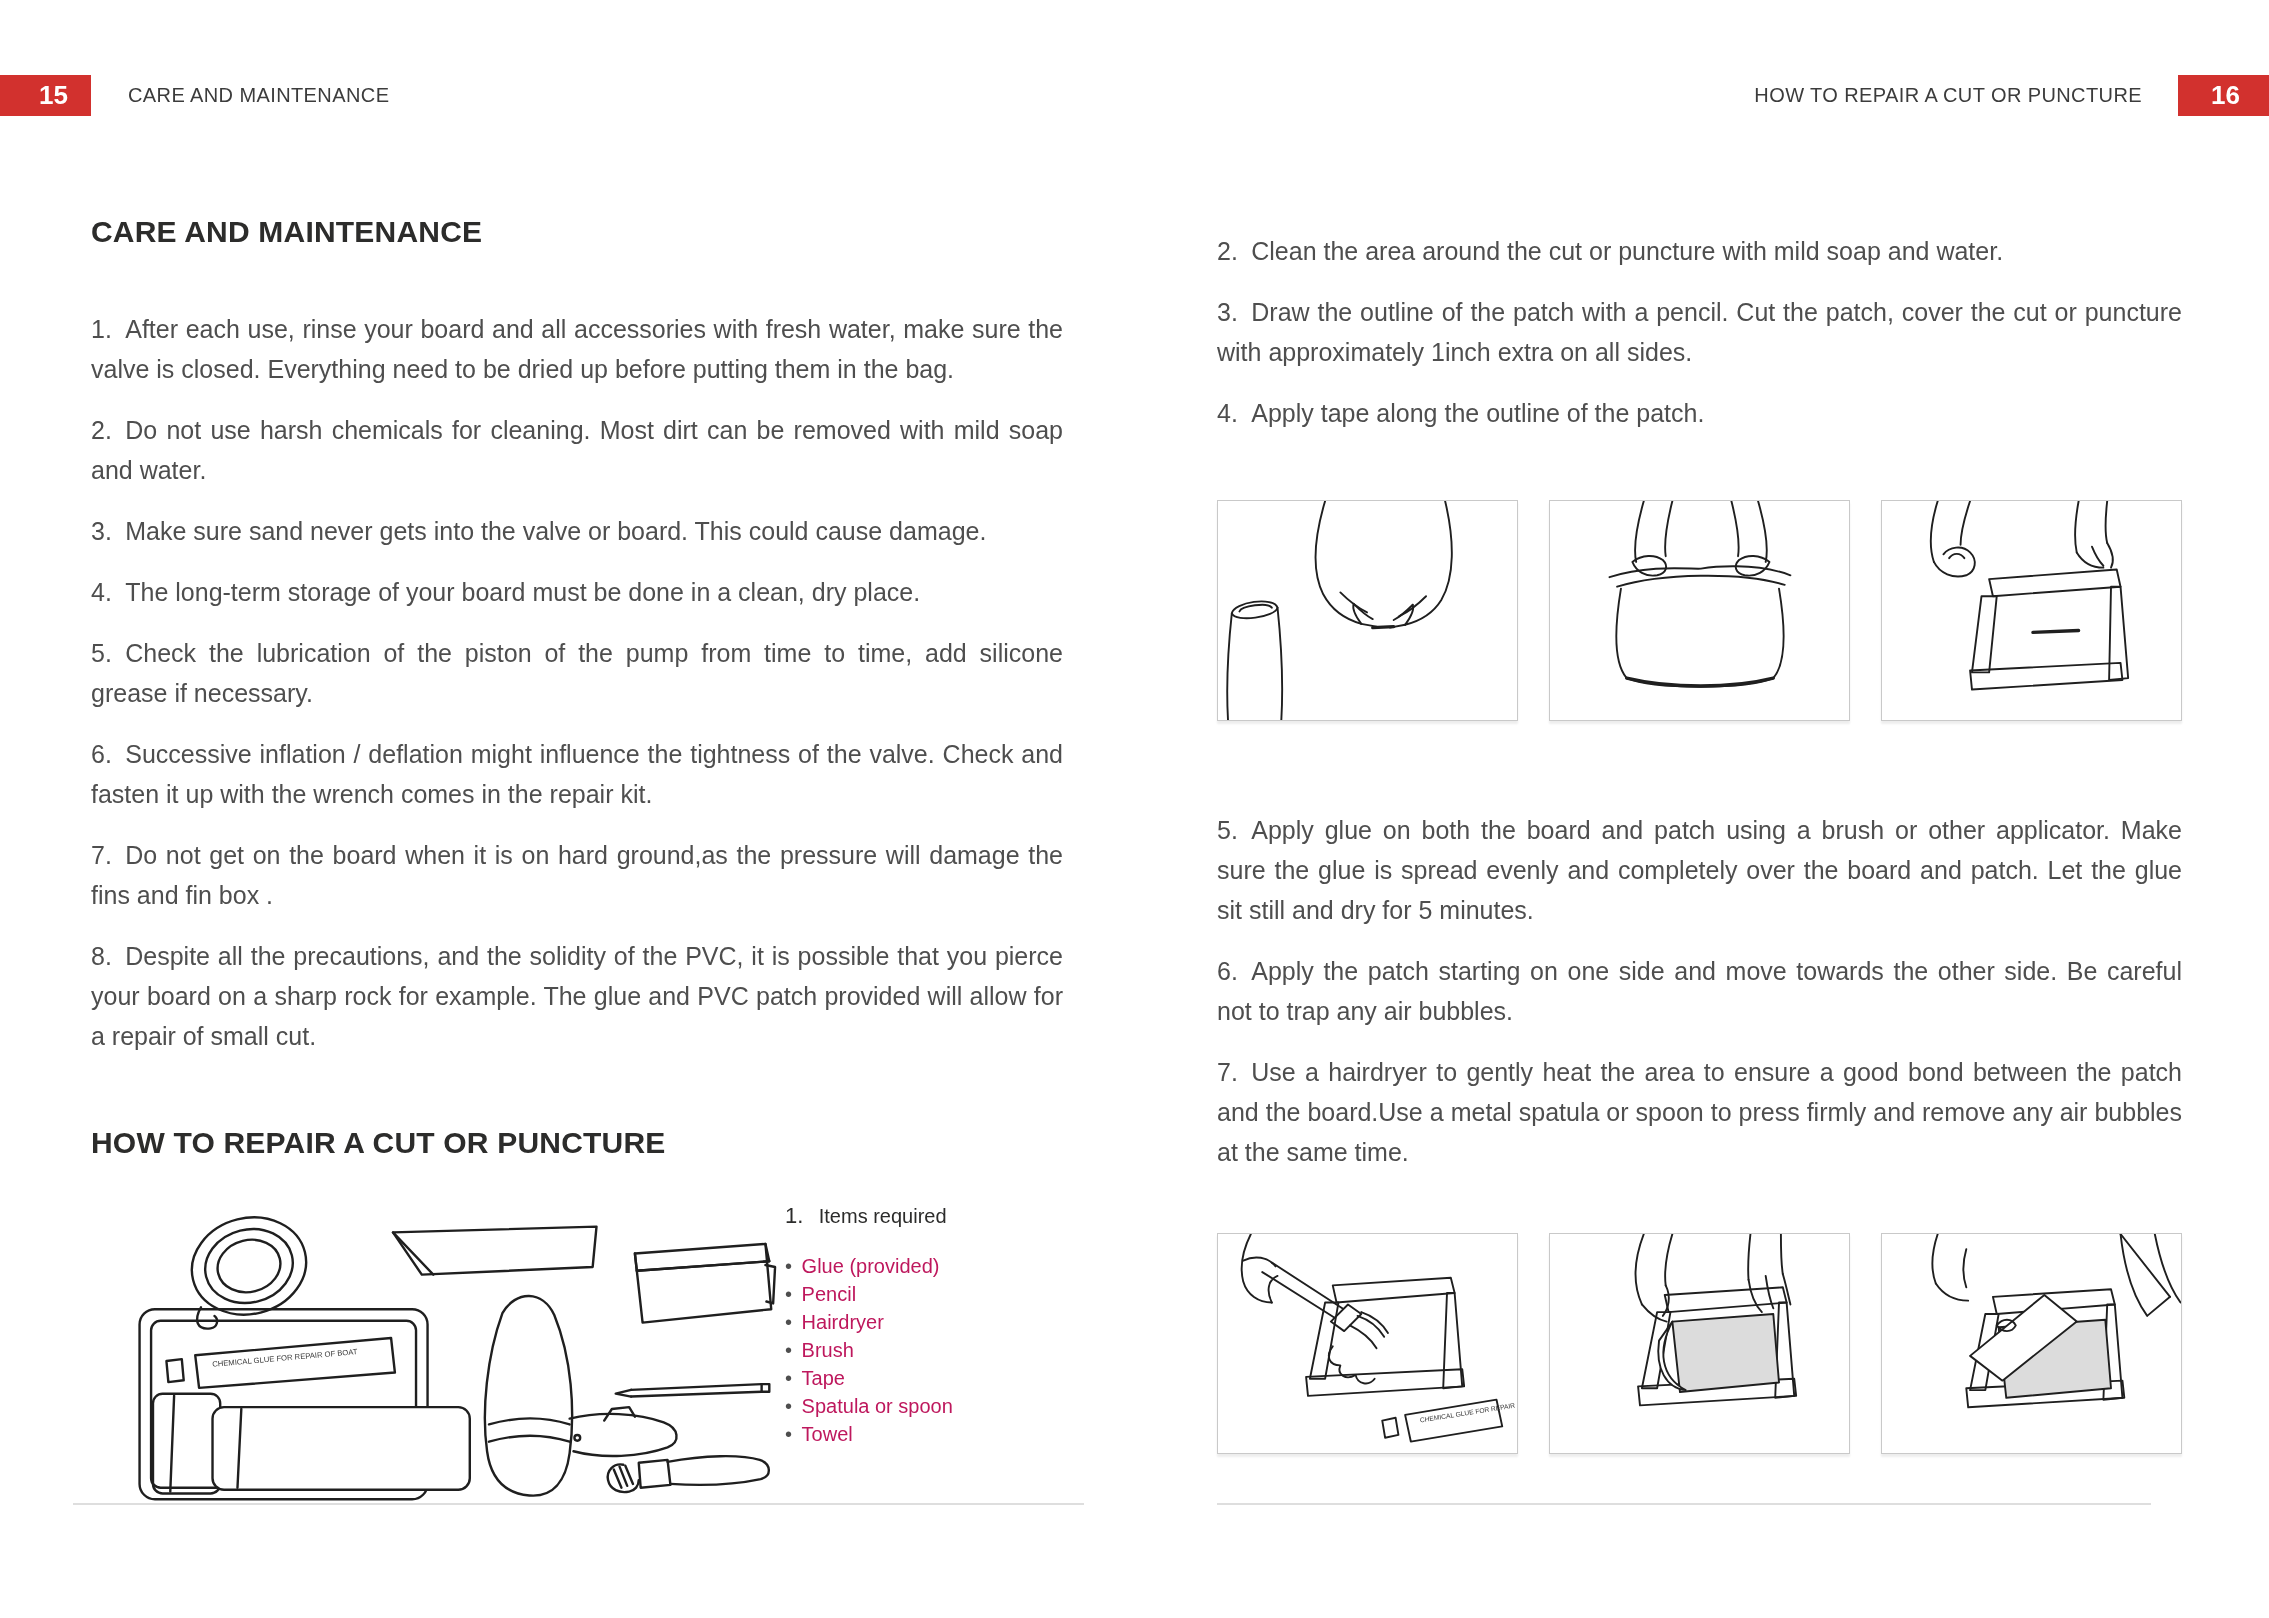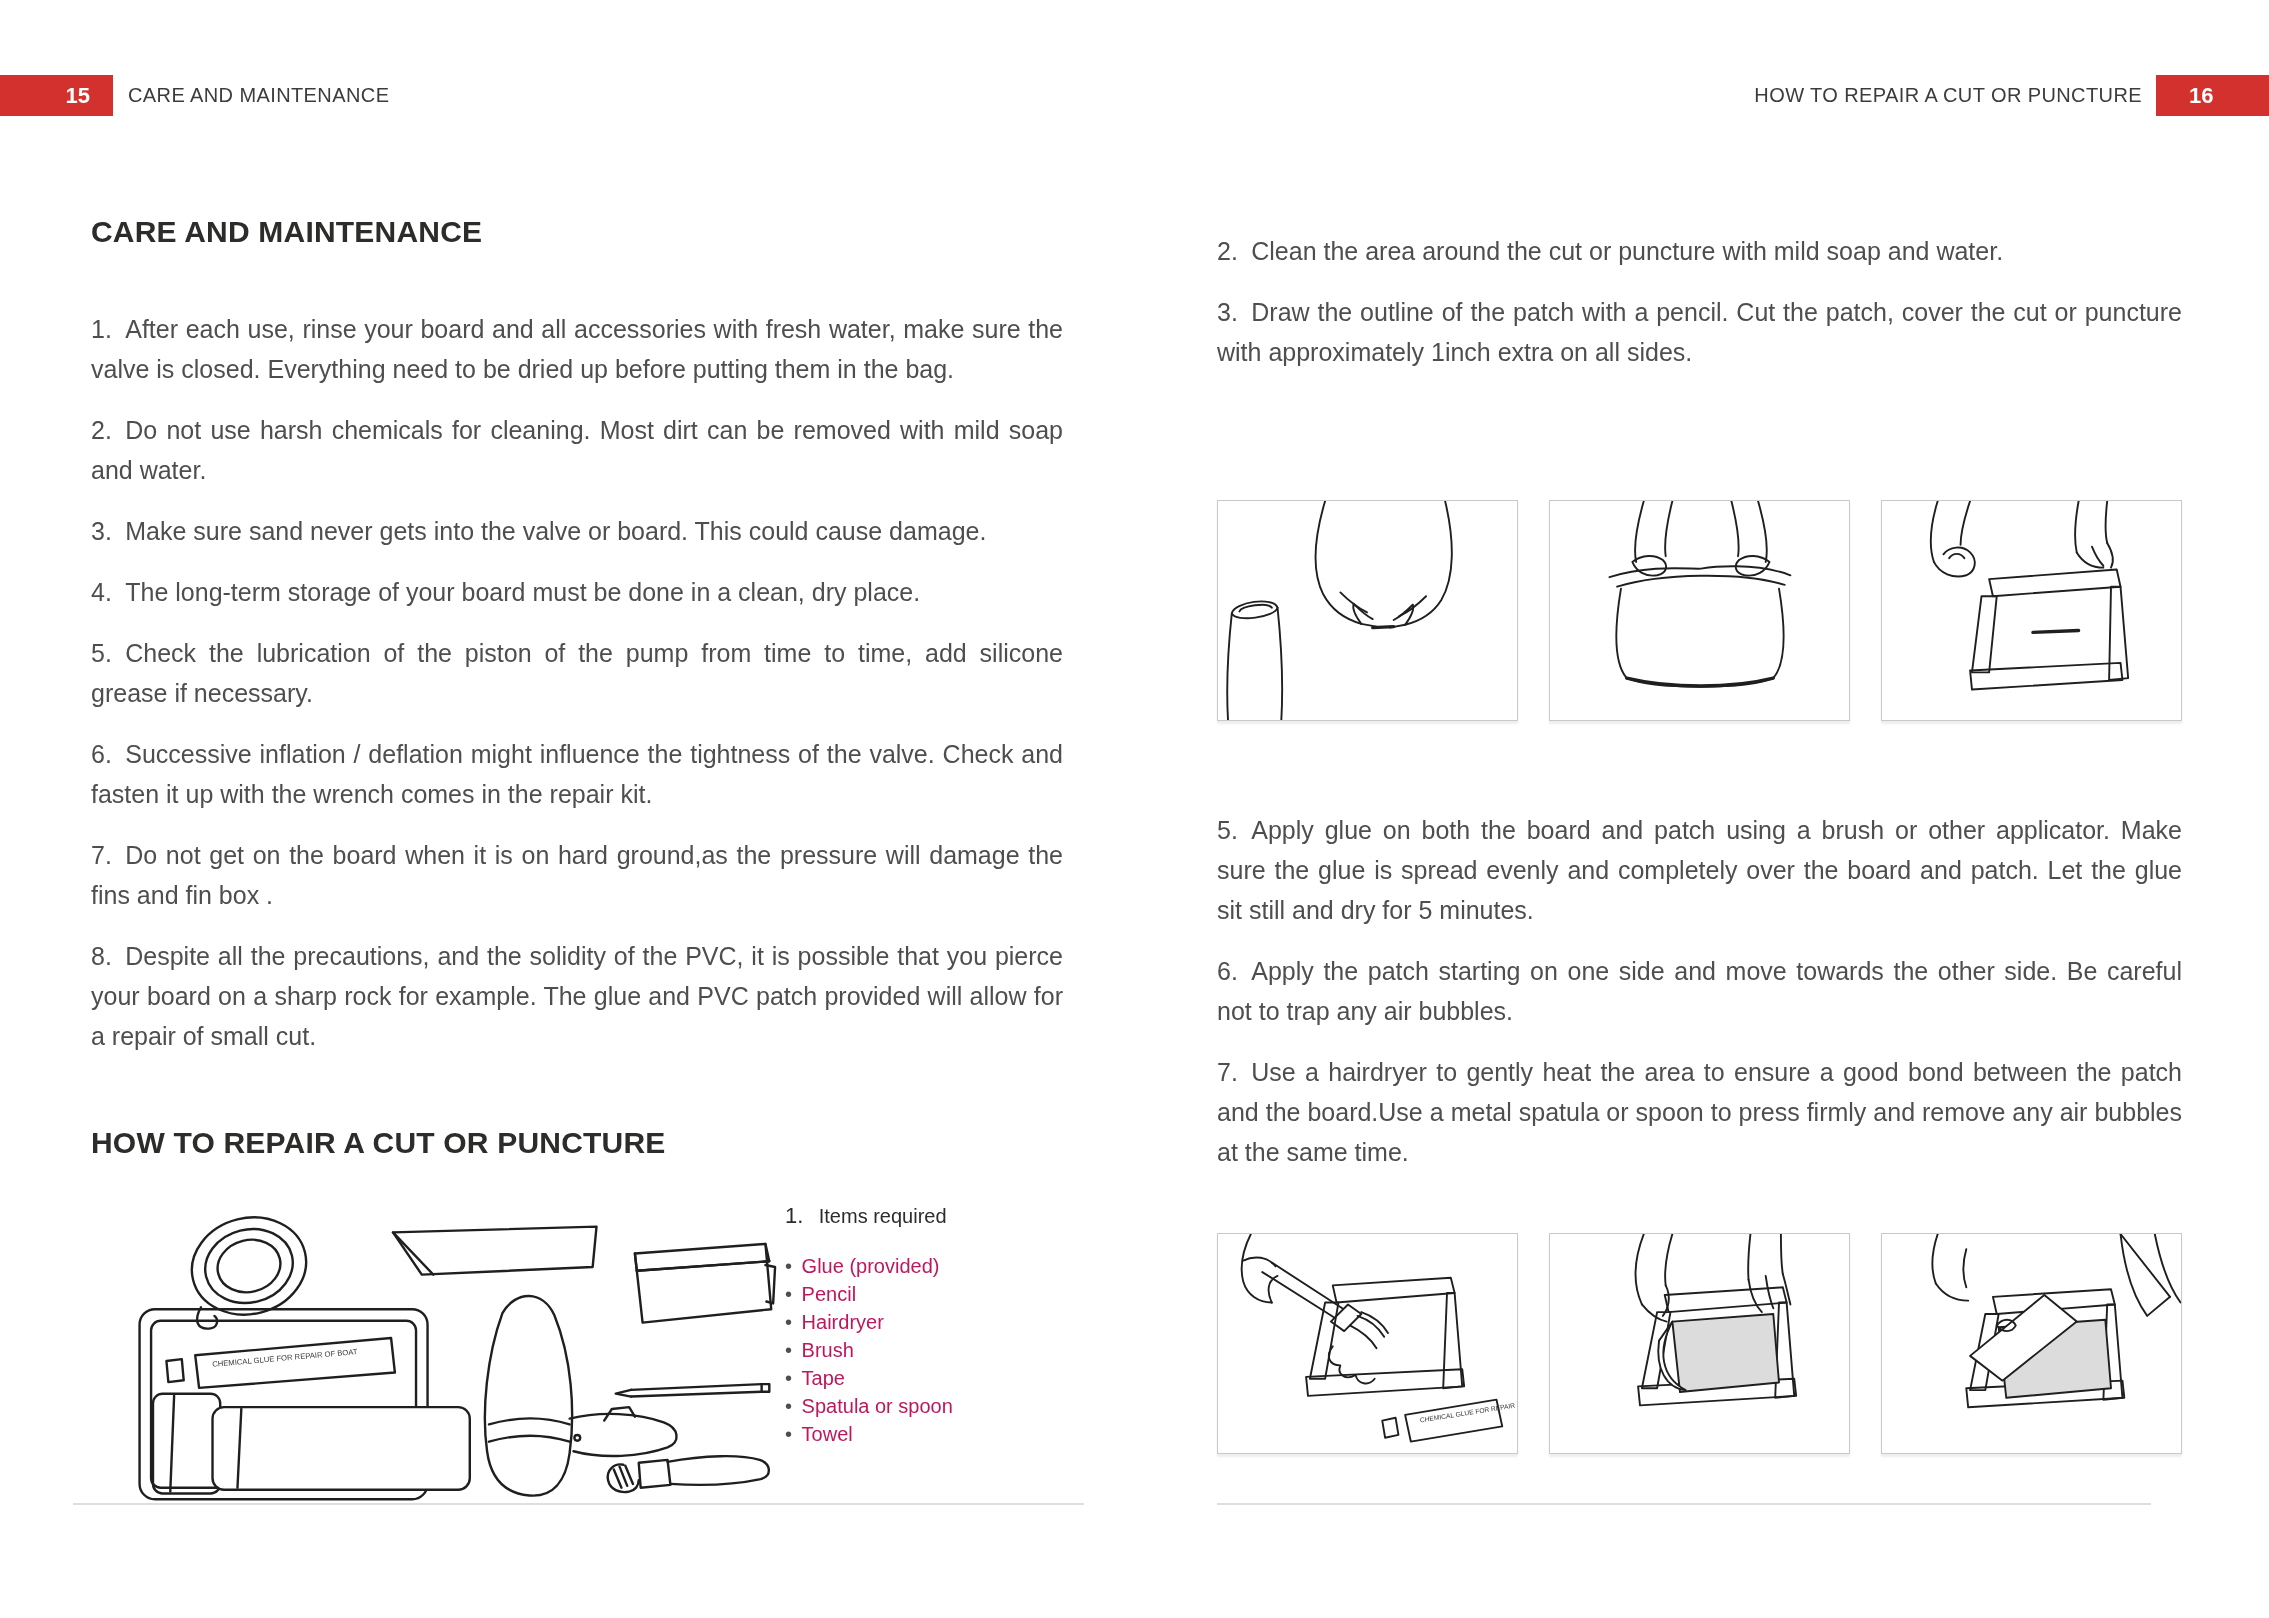--- a/index.html
+++ b/index.html
@@ -4,22 +4,22 @@
 <style>
   html,body{margin:0;padding:0;}
   body{
     width:2269px;height:1619px;background:#ffffff;
     font-family:"Liberation Sans", sans-serif;
     color:#4e4e4e;position:relative;overflow:hidden;
   }
 
   
   .page-badge{
-    position:absolute;top:75px;width:113px;height:41px;
-    background:#d2312e;color:#ffffff;font-weight:bold;font-size:22px;
+    position:absolute;top:75px;width:91px;height:41px;
+    background:#d2312e;color:#ffffff;font-weight:bold;font-size:26px;
     display:flex;align-items:center;
   }
   .badge-left{left:0;justify-content:flex-end;padding-right:23px;box-sizing:border-box;}
   .badge-right{right:0;justify-content:flex-start;padding-left:33px;box-sizing:border-box;}
   .running-title{
     position:absolute;top:75px;height:41px;display:flex;align-items:center;
     font-size:20px;color:#3c3c3c;letter-spacing:0.4px;white-space:nowrap;
   }
   .running-left{left:128px;}
   .running-right{right:127px;}
@@ -173,20 +173,21 @@
       <li>Towel</li>
     </ul>
   </div>
 </div>
 
 <div class="col-right">
 
   <div class="para-block" style="top:231px;">
     <p><span class="num">2.</span><span>Clean the area around the cut or puncture with mild soap and water.</span></p>
     <p><span class="num">3.</span><span>Draw the outline of the patch with a pencil. Cut the patch, cover the cut or punc­ture with approximately 1inch extra on all sides.</span></p>
+    <p><span class="num">4.</span><span>Apply tape along the outline of the patch.</span></p>
   </div>
 
   <div class="fig-row" style="top:500px;">
     <div class="fig-frame">
       <svg viewBox="0 0 313 230">
         <g class="ln">
           <path d="M14,118 C16,106 58,100 62,112 C60,122 18,128 14,118 Z"></path>
           <path d="M14,118 C10,155 8,195 10,230"></path>
           <path d="M62,112 C66,150 68,195 66,230"></path>
           <path d="M22,116 C24,110 52,106 56,112"></path>

